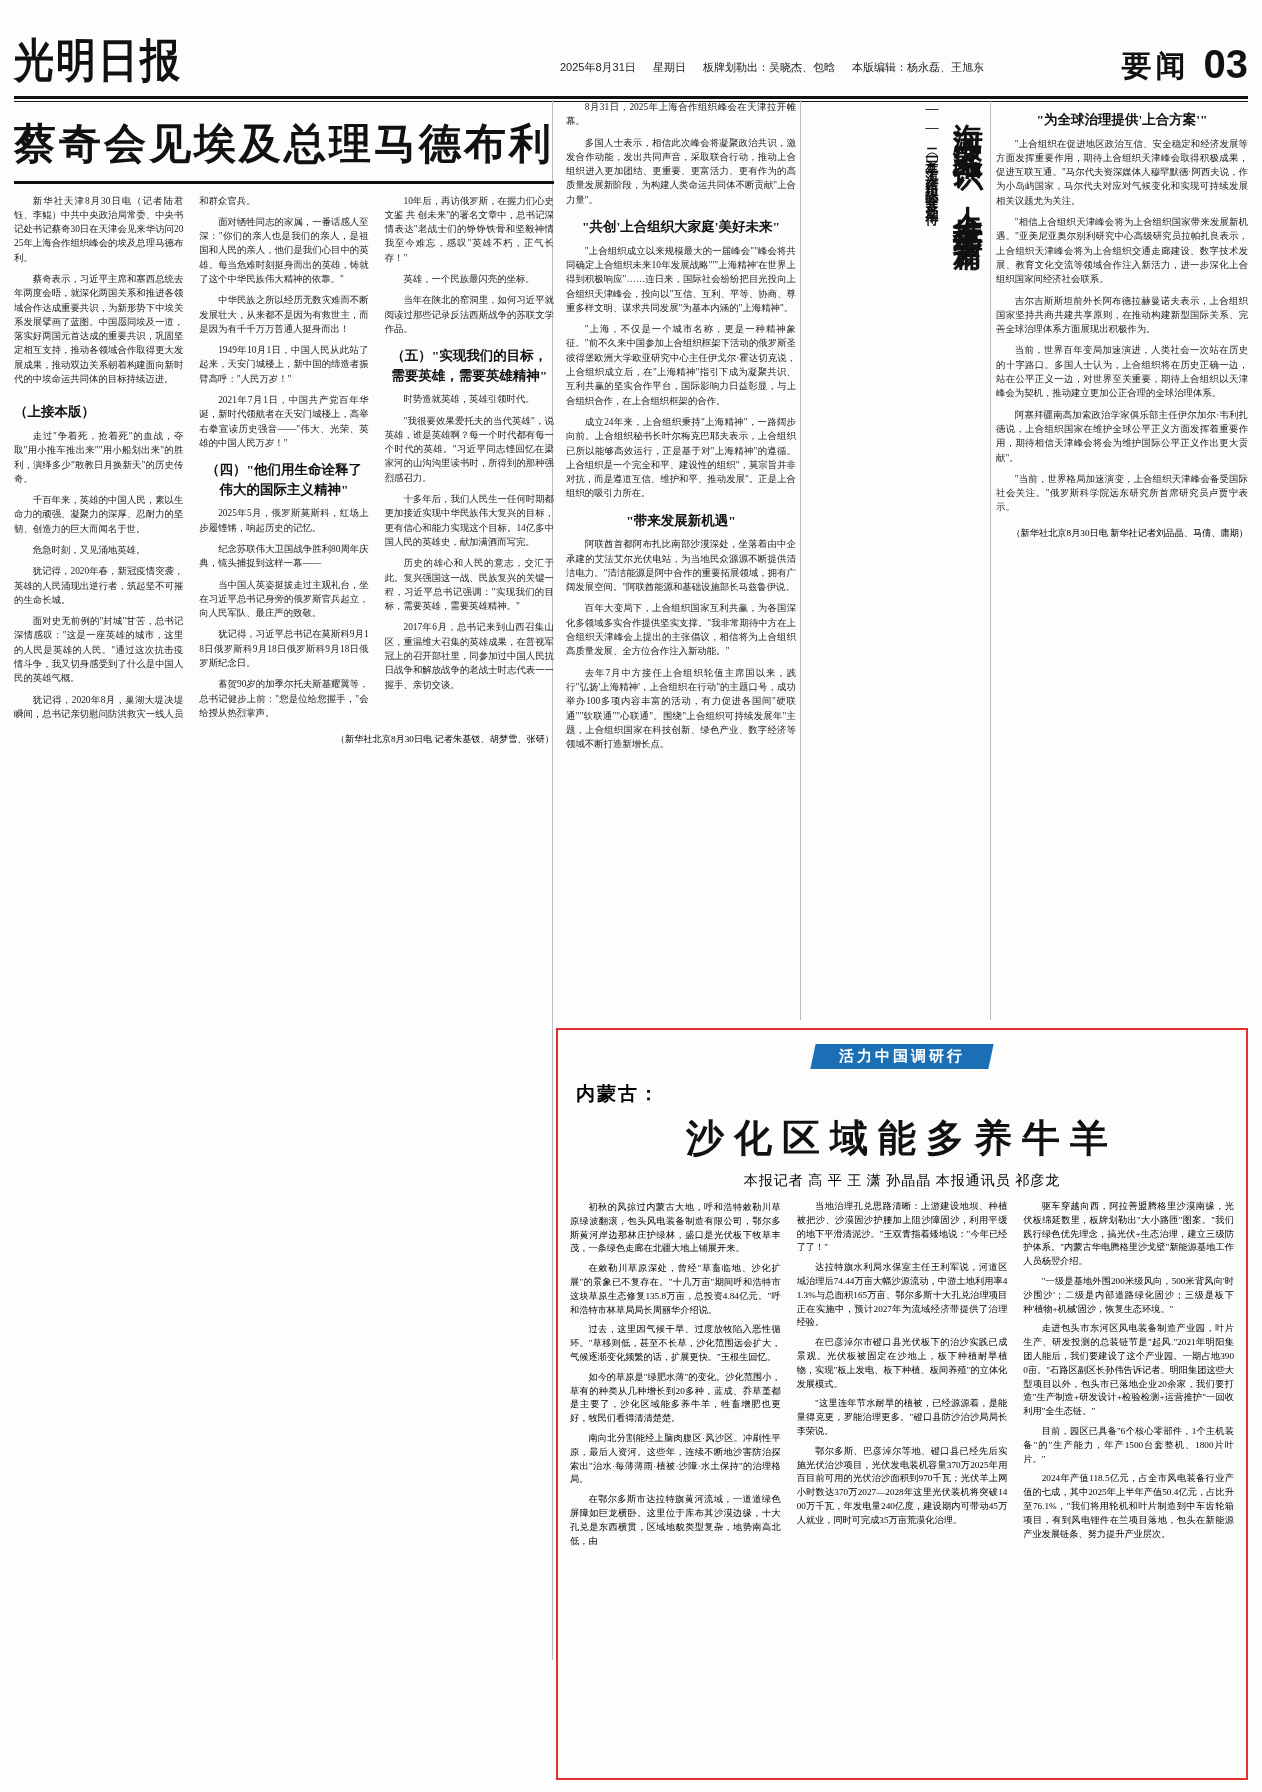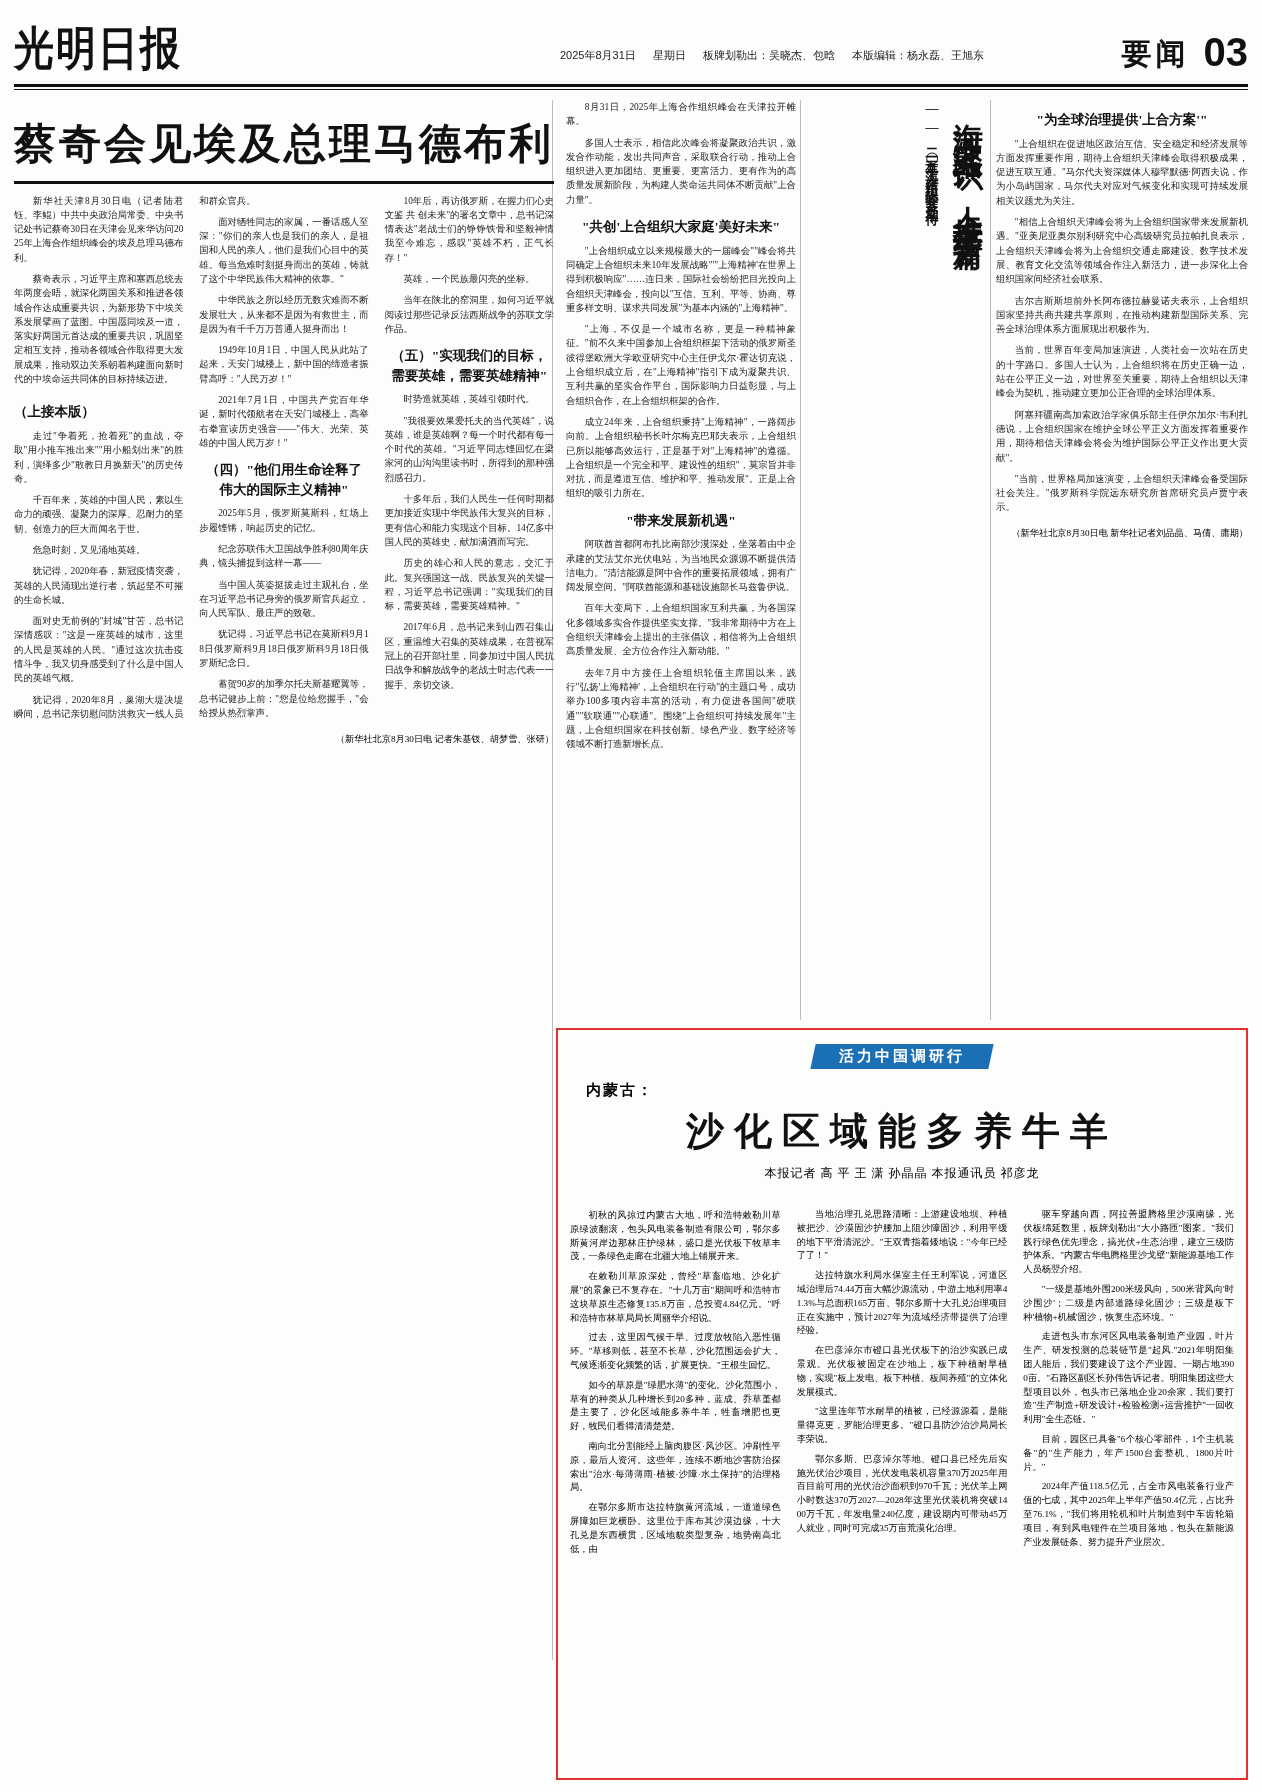--- a/index.html
+++ b/index.html
@@ -1,19 +1,19 @@
 <!DOCTYPE html>
 <html><head>
 <meta charset="utf-8">
 <style>
   html,body{margin:0;padding:0;background:#d8d8d4;}
   body{font-family:"Liberation Serif", serif;}
   .page{width:1262px;height:1792px;background:#fdfdfb;position:relative;overflow:hidden;box-sizing:border-box;}
   
-  .masthead{position:absolute;left:0;top:0;width:1262px;height:88px;}
+  .masthead{position:absolute;left:0;top:12px;width:1262px;height:88px;}
   .mast-logo{position:absolute;left:14px;top:22px;width:230px;height:52px;display:flex;align-items:center;}
   .mast-logo .zh{font-family:"Liberation Serif",serif;font-weight:bold;font-size:40px;letter-spacing:2px;color:#111;transform:scaleY(1.15);}
   .mast-center{position:absolute;left:560px;top:48px;font-size:11px;color:#222;white-space:nowrap;font-family:"Liberation Sans",sans-serif;}
   .mast-center span{margin-right:14px;}
   .mast-right{position:absolute;right:14px;top:30px;display:flex;align-items:flex-end;gap:14px;}
   .mast-right .sec{font-size:30px;font-weight:bold;letter-spacing:4px;color:#111;}
   .mast-right .pg{font-size:40px;font-weight:bold;color:#111;font-family:"Liberation Sans",sans-serif;}
   .mast-rule{position:absolute;left:14px;top:84px;width:1234px;height:3px;background:#111;}
   .mast-rule2{position:absolute;left:14px;top:89px;width:1234px;height:1px;background:#111;}
   
@@ -31,23 +31,23 @@
   .subhead{font-size:13.5px;font-weight:bold;line-height:1.45;margin:10px 0 7px 0;color:#111;text-align:center;}
   .subhead.left{text-align:left;margin-top:16px;}
   .sig{font-size:9.2px;text-align:right;margin-top:12px;}
   .vtitle{writing-mode:vertical-rl;text-orientation:upright;font-size:30px;font-weight:bold;letter-spacing:6px;line-height:1.18;color:#111;height:470px;}
   .vsub{writing-mode:vertical-rl;text-orientation:upright;font-size:13px;letter-spacing:4px;color:#111;height:430px;font-weight:bold;}
   
   .feature{position:absolute;left:556px;top:1028px;width:692px;height:752px;border:2px solid #e03030;box-sizing:border-box;padding:10px 12px;}
   .feature-banner{text-align:center;margin:4px 0 12px 0;}
   .feature-banner .band{display:inline-block;background:#1a6fb5;color:#fff;font-size:15px;font-weight:bold;letter-spacing:3px;padding:3px 26px;transform:skewX(-12deg);}
   .feature-banner .band span{display:inline-block;transform:skewX(12deg);}
-  .feature-region{font-size:15px;font-weight:bold;margin:2px 0 0 16px;letter-spacing:2px;}
+  .feature-region{font-size:19px;font-weight:bold;margin:2px 0 0 6px;letter-spacing:2px;}
   .feature-title{text-align:center;font-size:38px;font-weight:bold;letter-spacing:10px;margin:6px 0 8px 0;color:#111;}
-  .feature-by{text-align:center;font-size:12px;margin-bottom:26px;letter-spacing:1px;}
+  .feature-by{text-align:center;font-size:14px;margin-bottom:10px;letter-spacing:1px;}
   .feature-cols{column-count:3;column-gap:16px;font-size:9.2px;line-height:1.5;text-align:justify;}
   .feature-cols p{margin:1px 0 6px 0;text-indent:2em;word-break:break-all;}
 </style>
 </head>
 <body>
 
 <div class="page">
 
   <div class="masthead">
     <div class="mast-logo">

